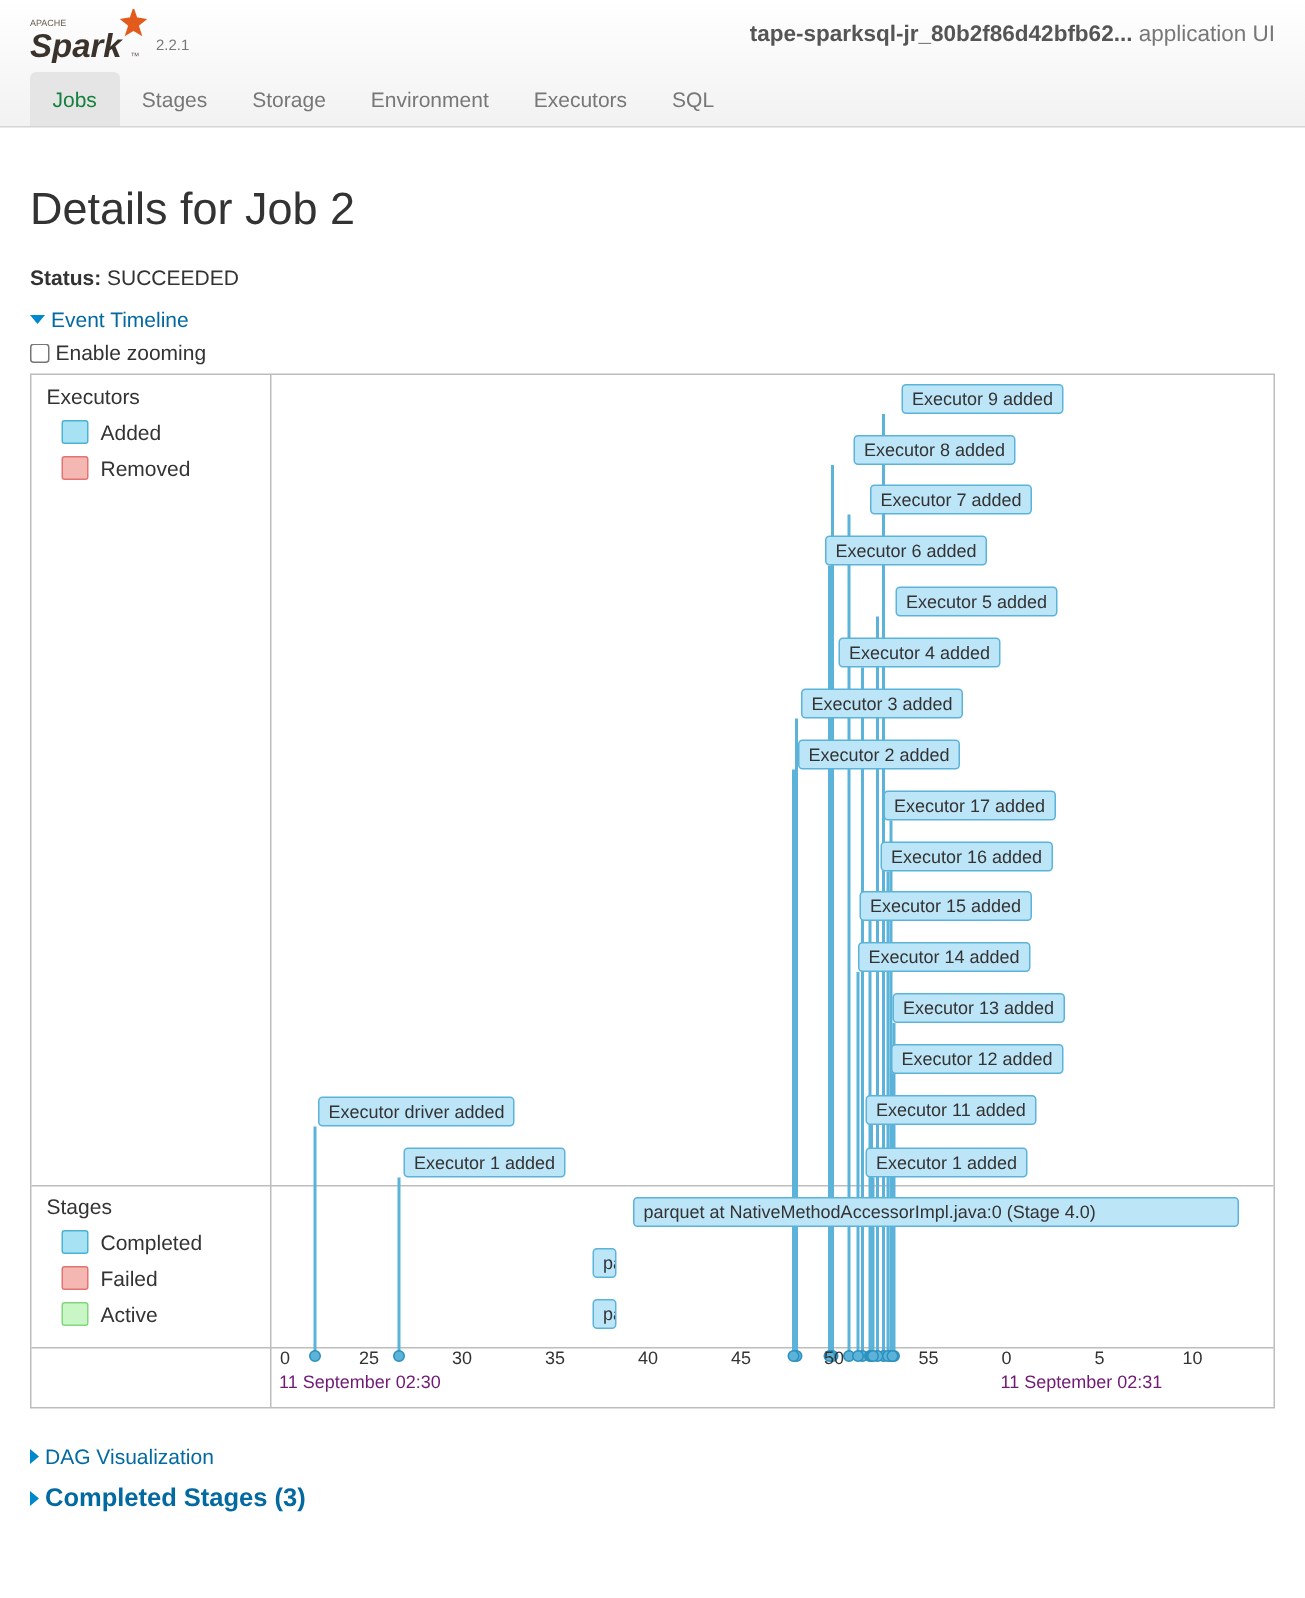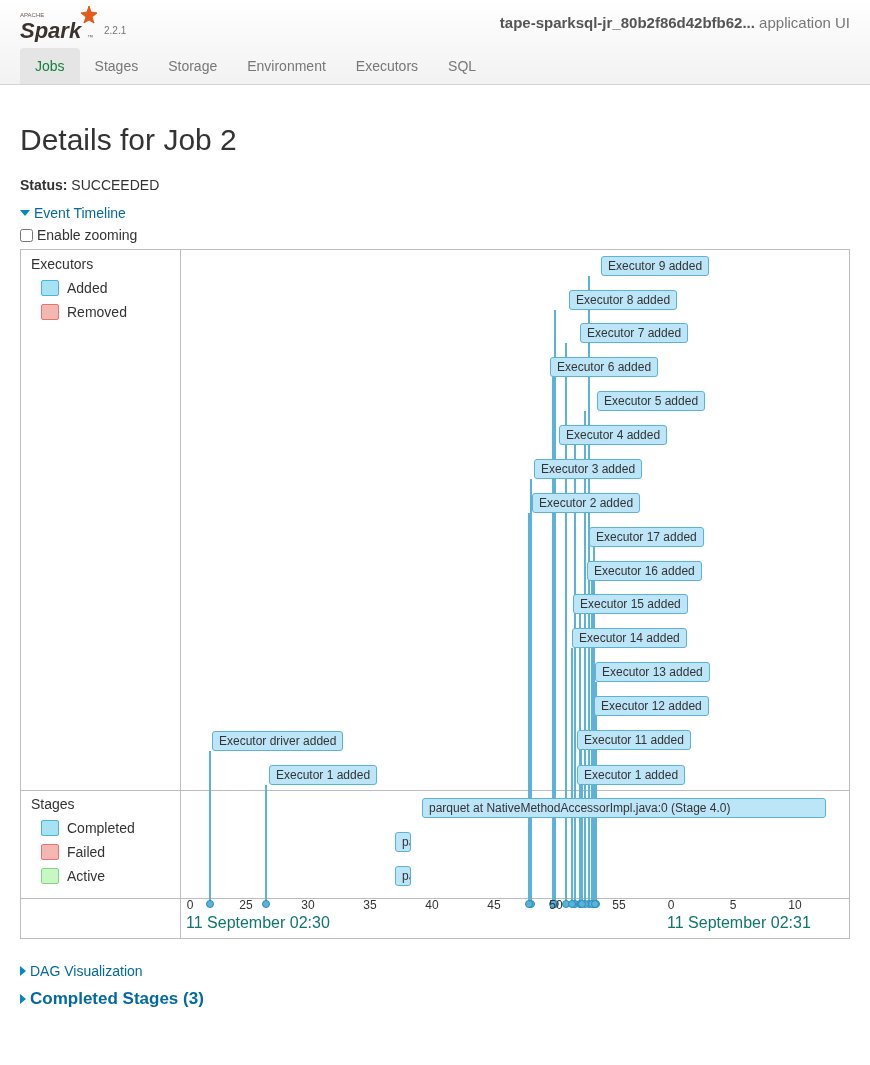--- a/index.html
+++ b/index.html
@@ -39,21 +39,21 @@
   .exec-area{position:absolute;left:0;right:0;top:0;height:540px}
   .stage-divider{position:absolute;left:-160px;right:0;top:540px;height:0;border-top:1px solid #bdbdbd}
   .exec-divider{position:absolute;left:-160px;right:0;top:648px;height:0;border-top:1px solid #bdbdbd}
   .stage-area{position:absolute;left:0;right:0;top:540px;height:108px}
   .axis-area{position:absolute;left:0;right:0;top:648px;height:40px}
   .ev{position:absolute;background:#bde5f8;border:1px solid #5bb3d9;border-radius:3px;padding:1px 6px;font-size:12px;color:#333;white-space:nowrap;box-sizing:border-box;height:20px;line-height:16px}
   .ev-line{position:absolute;width:2px;background:#5bb3d9}
   .ev-dot{position:absolute;width:6px;height:6px;border-radius:50%;background:#5bb3d9;border:1px solid #2a8fbd;transform:translate(-50%,-50%)}
   .stage-bar{position:absolute;background:#bde5f8;border:1px solid #5bb3d9;border-radius:3px;padding:1px 6px;font-size:12px;color:#333;white-space:nowrap;box-sizing:border-box;height:20px;line-height:16px;overflow:hidden}
   .axis-tick{position:absolute;top:0;font-size:12px;color:#333;transform:translateX(-50%)}
-  .axis-ml{position:absolute;top:16px;font-size:16px;color:#0f766e}
+  .axis-ml{position:absolute;top:16px;font-size:12px;color:#701a75}
   .side-stage{position:absolute;left:0;width:160px;top:540px;padding:6px 10px;box-sizing:border-box}
 </style>
 </head>
 <body>
 
 <div class="navbar">
   <div class="nav-inner">
     <div class="brand">
       <svg width="78" height="36" viewBox="0 0 78 36">
         <g transform="translate(60,0)">

